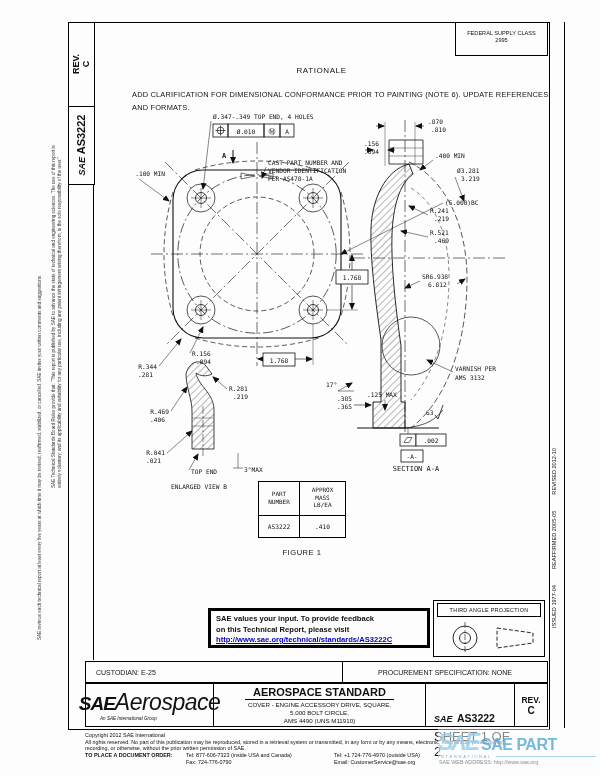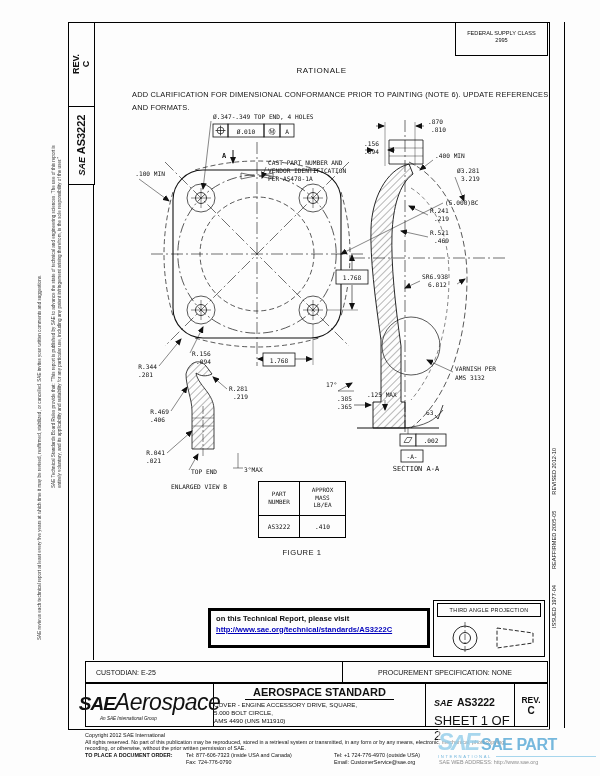--- a/index.html
+++ b/index.html
@@ -309,20 +309,21 @@
         <div>MASS</div>
         <div>LB/EA</div>
       </div>
       <div class="mono cen" style="height:21px;font-size:6.2px;">.410</div>
     </div>
   </div>
   <div style="text-align:center;font-size:7.6px;margin-top:10px;letter-spacing:.5px;">FIGURE 1</div>
 </div>
 
 <div id="feedback-box" class="abs" style="left:208px;top:608px;width:222px;height:40px;box-sizing:border-box;">
+  <div>SAE values your input. To provide feedback</div>
   <div>on this Technical Report, please visit</div>
   <div id="feedback-url">http://www.sae.org/technical/standards/AS3222C</div>
 </div>
 
 <div class="abs b1" style="left:433px;top:600px;width:112px;height:57px;box-sizing:border-box;">
   <div class="b1" style="margin:2px 3px;height:12px;text-align:center;font-size:5.4px;line-height:12px;letter-spacing:.3px;">THIRD ANGLE PROJECTION</div>
   <svg width="104" height="38" viewBox="0 0 104 38" style="display:block;margin:0 auto;">
     <g>
       <circle cx="28" cy="19" r="12" stroke-width=".9"></circle>
       <circle cx="28" cy="19" r="5.5" stroke-width=".9"></circle>
@@ -335,29 +336,29 @@
 <div class="abs b1" style="left:85px;top:661px;width:258px;height:22px;box-sizing:border-box;display:flex;align-items:center;padding-left:10px;font-size:7px;">CUSTODIAN: E-25</div>
 <div class="abs b1 cen" style="left:342px;top:661px;width:206px;height:22px;box-sizing:border-box;font-size:7px;">PROCUREMENT SPECIFICATION: NONE</div>
 
 <div class="abs" style="left:85px;top:683px;width:463px;height:44px;border:1.5px solid #000;box-sizing:border-box;display:flex;">
   <div class="cen" style="width:127px;border-right:1.2px solid #000;flex-direction:column;">
     <div style="white-space:nowrap;">
       <span style="font-weight:bold;font-style:italic;font-size:19px;letter-spacing:-1px;">SAE</span><span style="font-style:italic;font-size:23px;letter-spacing:-.5px;">Aerospace</span>
     </div>
     <div style="font-size:4.6px;font-style:italic;align-self:flex-start;margin-left:14px;">An SAE International Group</div>
   </div>
-  <div style="width:212px;border-right:1.2px solid #000;box-sizing:border-box;padding-top:2px;">
+  <div style="width:212px;border-right:1.2px solid #000;text-align:center;box-sizing:border-box;padding-top:2px;">
     <div style="font-weight:bold;font-size:11px;border-bottom:1.2px solid #000;width:fit-content;margin:0 auto;padding:0 8px 1px;">AEROSPACE STANDARD</div>
     <div style="font-size:6.2px;line-height:8px;margin-top:1px;">
       <div>COVER - ENGINE ACCESSORY DRIVE, SQUARE,</div>
       <div>5.000 BOLT CIRCLE,</div>
       <div>AMS 4490 (UNS M11910)</div>
     </div>
   </div>
-  <div style="width:89px;border-right:1.2px solid #000;box-sizing:border-box;padding:8px 0 0 8px;">
+  <div style="width:89px;border-right:1.2px solid #000;box-sizing:border-box;padding:24px 0 0 8px;">
     <div style="white-space:nowrap;">
       <span style="font-weight:bold;font-style:italic;font-size:9px;">SAE</span>
       <span style="font-weight:bold;font-size:10.5px;">AS3222</span>
     </div>
     <div style="font-size:13px;margin-top:3px;">SHEET 1 OF 2</div>
   </div>
   <div class="cen" style="flex:1;flex-direction:column;">
     <div style="font-weight:bold;font-size:8.5px;">REV.</div>
     <div style="font-weight:bold;font-size:10px;">C</div>
   </div>

